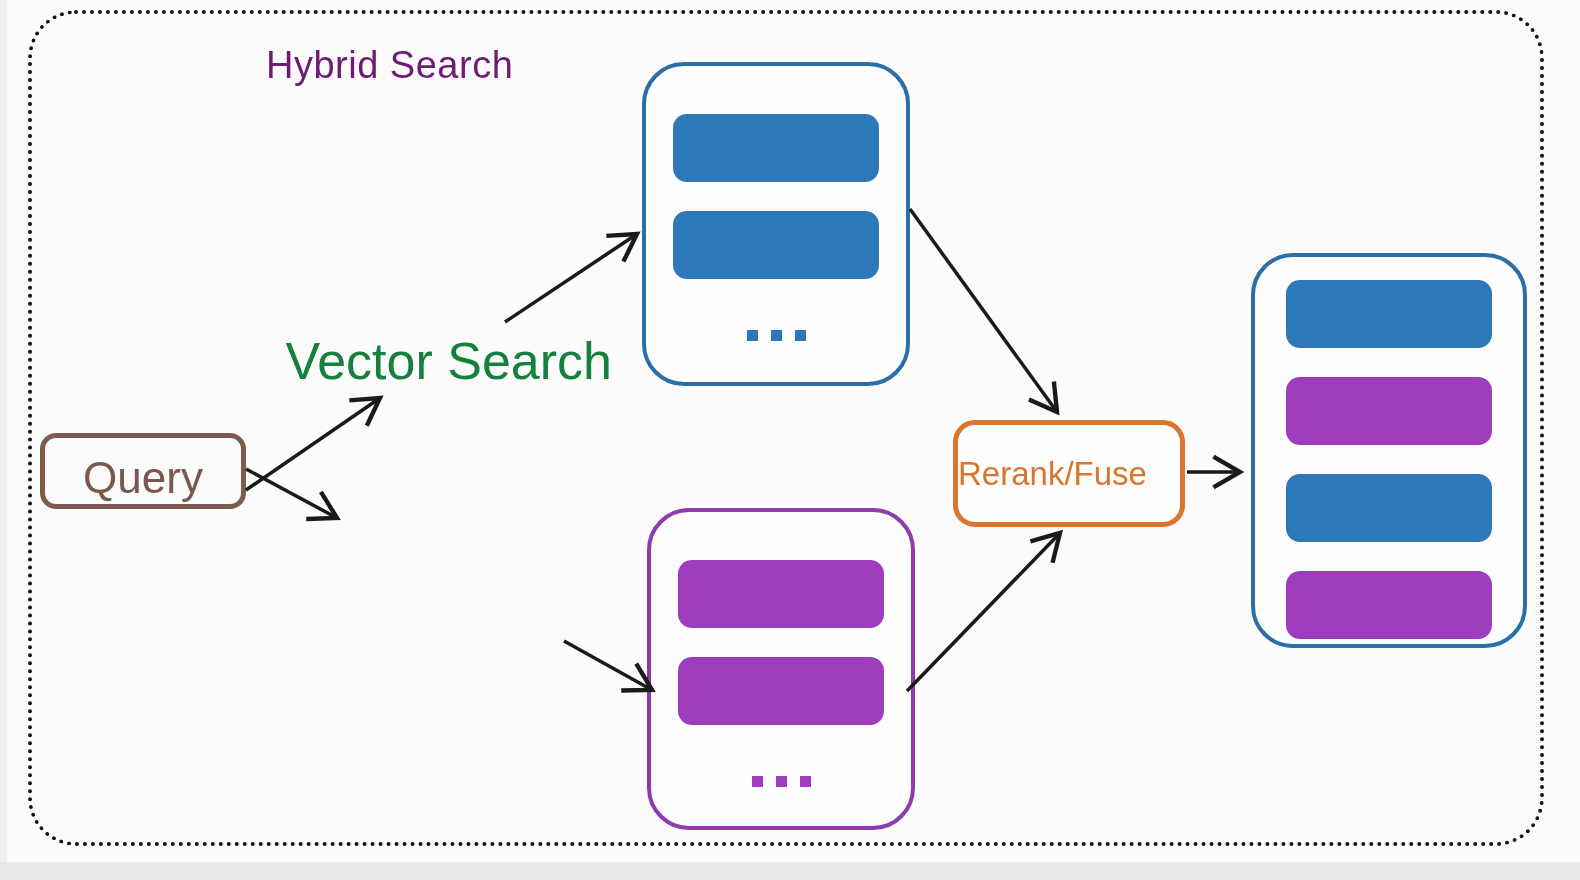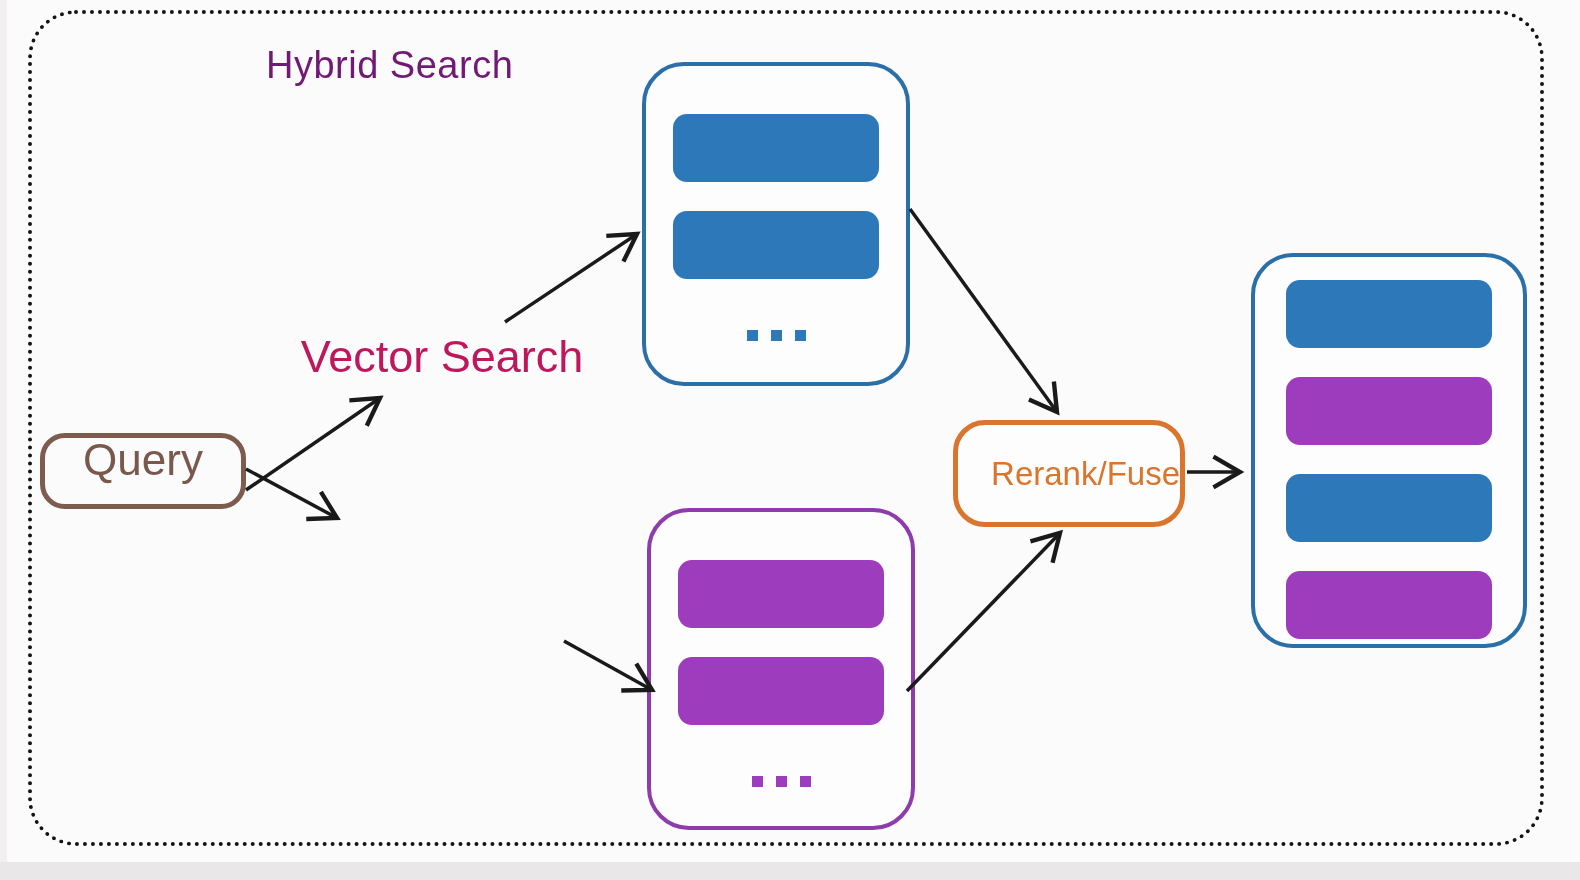--- a/index.html
+++ b/index.html
@@ -39,37 +39,37 @@
     font-weight: 500;
     color: #701a75;
     letter-spacing: 0.5px;
     white-space: nowrap;
   }
   .query-node {
     position: absolute;
     left: 40px; top: 433px;
     width: 206px; height: 76px;
     border: 5px solid #7d5b4f;
-    border-radius: 25px;
-    box-sizing: border-box;
-    display: flex; align-items: flex-start; justify-content: center;
+    border-radius: 16px;
+    box-sizing: border-box;
+    display: flex; align-items: flex-end; justify-content: center;
   }
   .query-node .label {
     font-size: 44px;
     font-weight: 500;
     color: #7a594d;
     line-height: 1;
     padding-bottom: 4px;
   }
   .search-label {
     position: absolute;
-    color: #be185d;
-    font-size: 45px;
+    color: #15803d;
+    font-size: 52px;
     font-weight: 400;
-    text-align: center;
+    text-align: right;
     line-height: 1.3;
   }
   .vector-label { left: 272px; top: 328px; width: 340px; white-space: nowrap; }
   .keyword-label { left: 298px; top: 514px; width: 300px; }
   .results-container {
     position: absolute;
     box-sizing: border-box;
     border-radius: 42px;
     background: #fdfdfd;
     display: flex;
@@ -107,23 +107,23 @@
   }
   .results-container .dot {
     width: 11px; height: 11px;
     display: inline-block;
   }
   .rerank-node {
     position: absolute;
     left: 953px; top: 420px;
     width: 232px; height: 107px;
     border: 5px solid #d9752c;
-    border-radius: 32px;
-    box-sizing: border-box;
-    display: flex; align-items: center; justify-content: flex-end;
+    border-radius: 22px;
+    box-sizing: border-box;
+    display: flex; align-items: center; justify-content: flex-start;
     background: #fdfdfd;
   }
   .rerank-node .label {
     font-size: 33px;
     font-weight: 500;
     color: #d9752c;
     white-space: nowrap;
   }
   .arrows-overlay {
     position: absolute;

